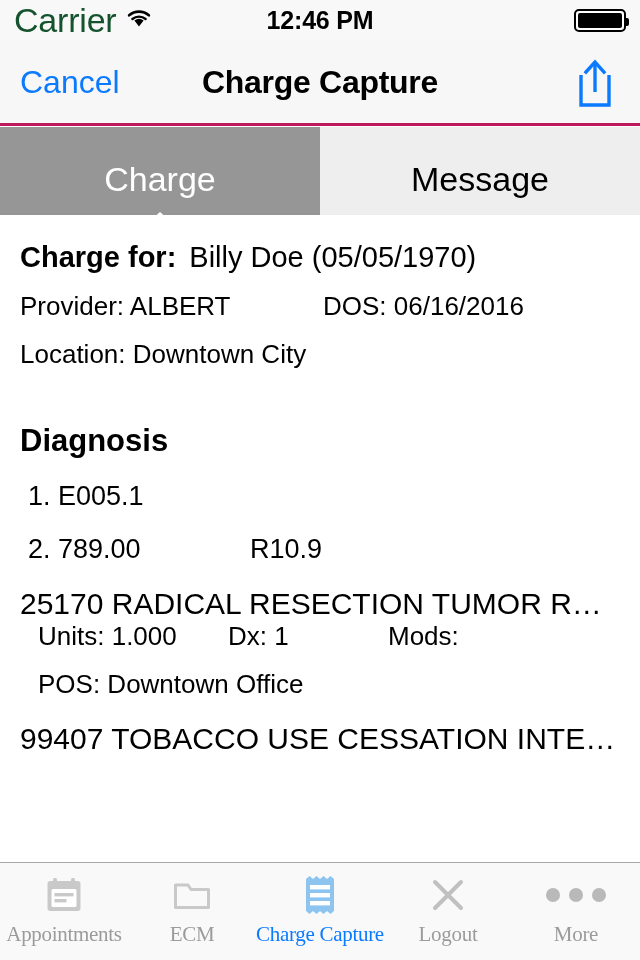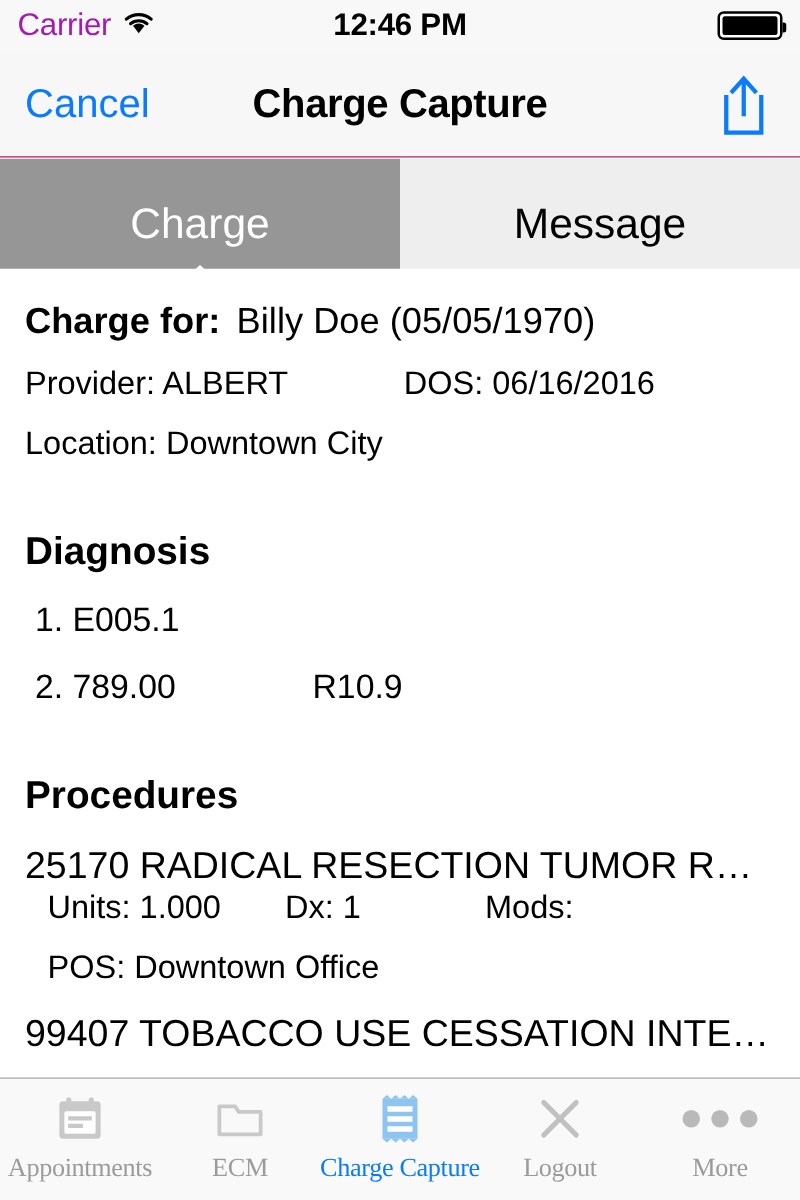--- a/index.html
+++ b/index.html
@@ -33,22 +33,22 @@
     box-sizing: border-box;
     padding: 0 14px;
   }
   .status-left {
     display: flex;
     align-items: center;
     gap: 9px;
     flex: 1 1 0;
   }
   .status-carrier {
-    font-size: 25px;
-    color: #a21caf;
+    font-size: 34px;
+    color: #14532d;
     letter-spacing: -0.2px;
   }
   .status-center {
     flex: 0 0 auto;
     font-size: 25px;
     font-weight: bold;
     color: #000;
     letter-spacing: -0.2px;
   }
   .status-right {
@@ -82,21 +82,21 @@
     background: #000;
     border-radius: 2px;
   }
 
   
   .nav-bar {
     position: absolute;
     left: 0; top: 40px;
     width: 640px; height: 86px;
     background: #f7f7f7;
-    border-bottom: 1px solid #be185d;
+    border-bottom: 3px solid #be185d;
     box-sizing: border-box;
   }
   .nav-cancel {
     position: absolute;
     left: 20px; top: 50%;
     transform: translateY(-50%);
     font-size: 32px;
     color: #0a7aff;
     white-space: nowrap;
     cursor: pointer;
@@ -360,21 +360,20 @@
       <div class="row dx-line">
         <span>1. E005.1</span>
         <span class="col2"></span>
       </div>
 
       <div class="row dx-line">
         <span>2. 789.00</span>
         <span class="col2">R10.9</span>
       </div>
 
-      <div class="row section-title">Procedures</div>
 
       <div class="proc-block">
         <div class="row proc-title">25170 RADICAL RESECTION TUMOR RADIUS…</div>
         <div class="row proc-sub">
           <span>Units: 1.000</span>
           <span class="c2">Dx: 1</span>
           <span class="c3">Mods:</span>
         </div>
         <div class="row proc-pos">POS: Downtown Office</div>
       </div>

